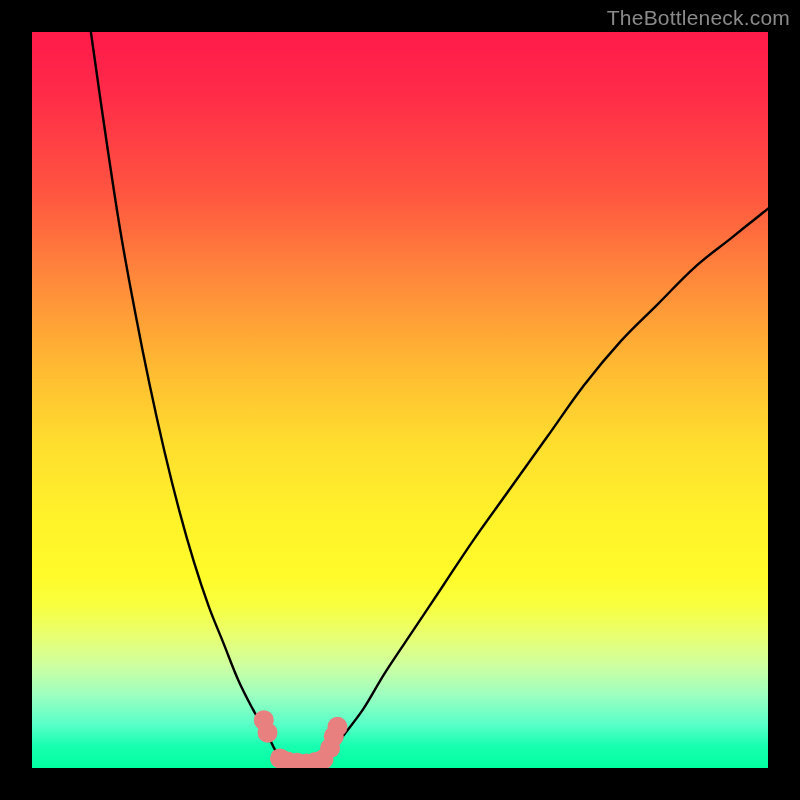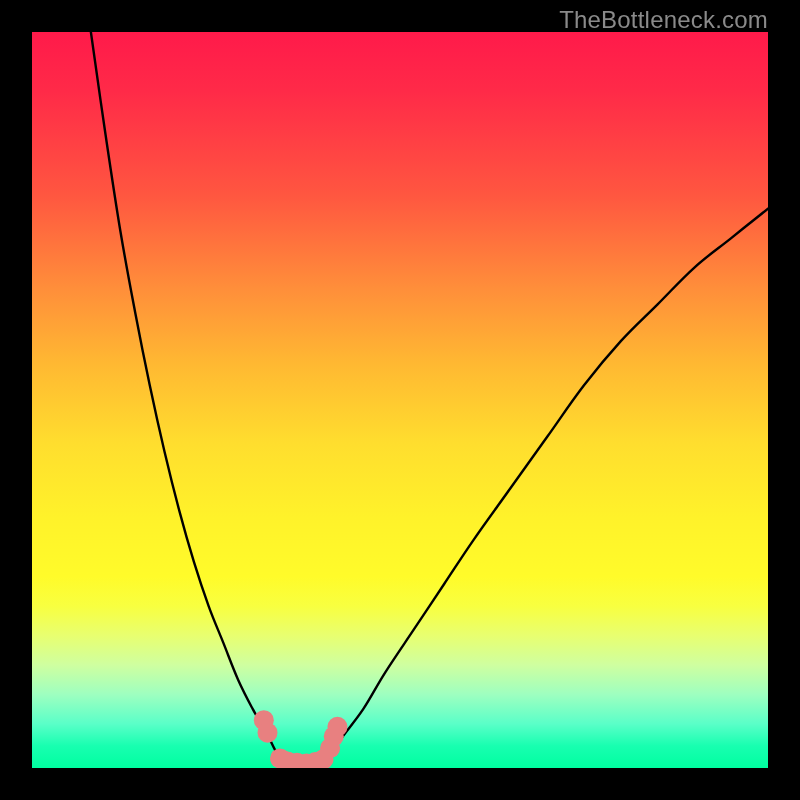--- a/index.html
+++ b/index.html
@@ -45,23 +45,23 @@
   .plot-svg {
     position: absolute;
     left: 0;
     top: 0;
     width: 736px;
     height: 736px;
   }
   .watermark {
     position: absolute;
     top: 6px;
-    right: 32px;
+    right: 10px;
     color: #8a8a8a;
-    font-size: 24px;
+    font-size: 21px;
     font-weight: 500;
     letter-spacing: 0.2px;
     user-select: none;
   }
 </style>
 </head>
 <body>
 
 <div class="stage">
   <div class="plot-area">

